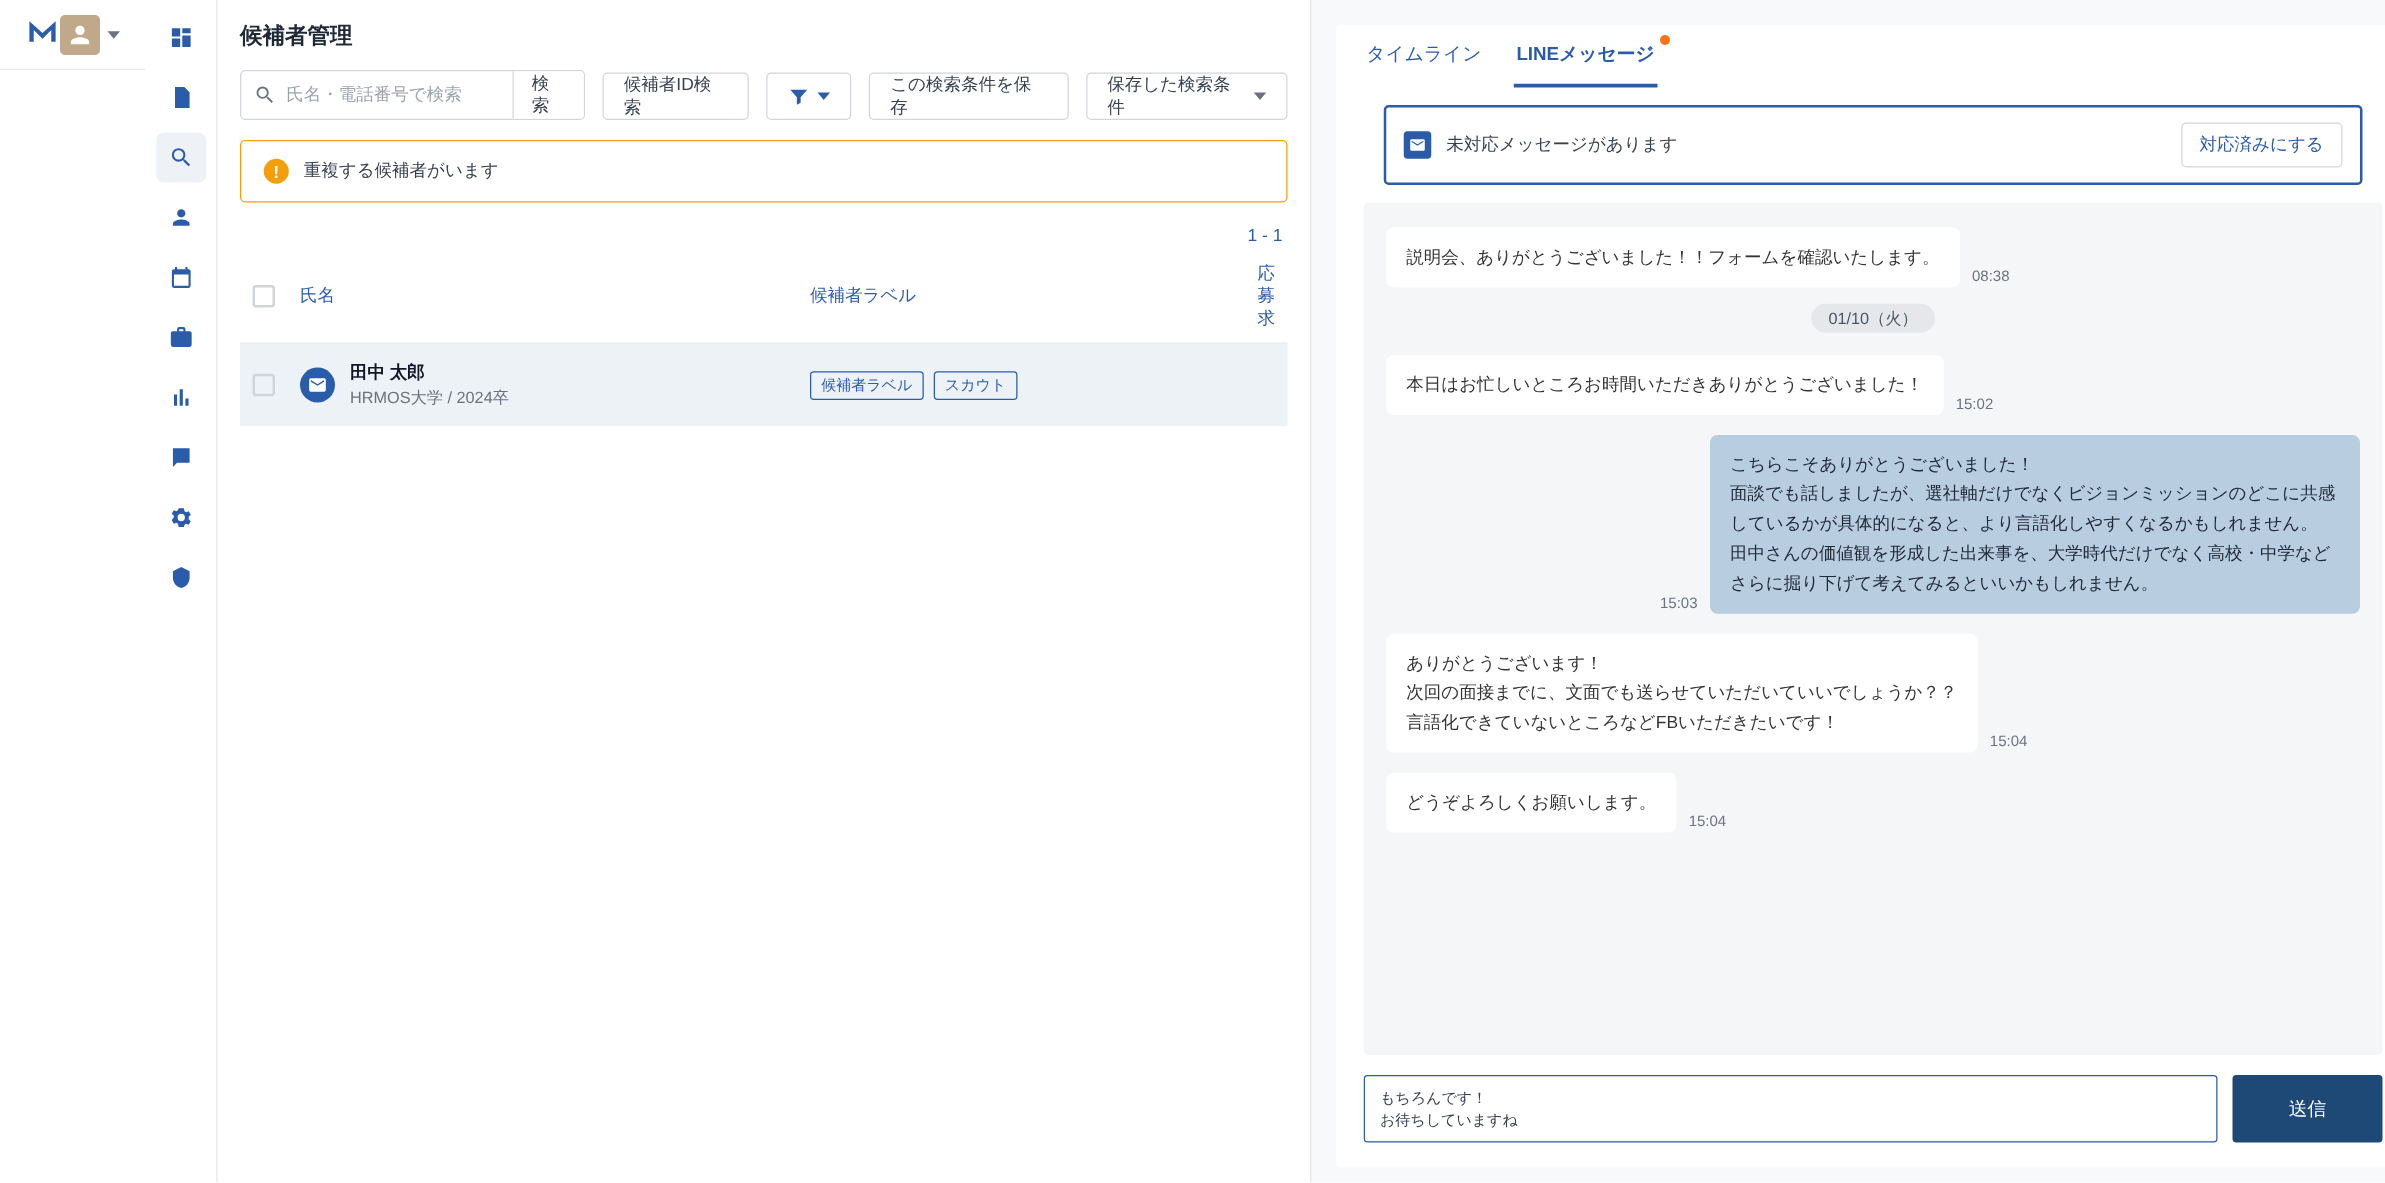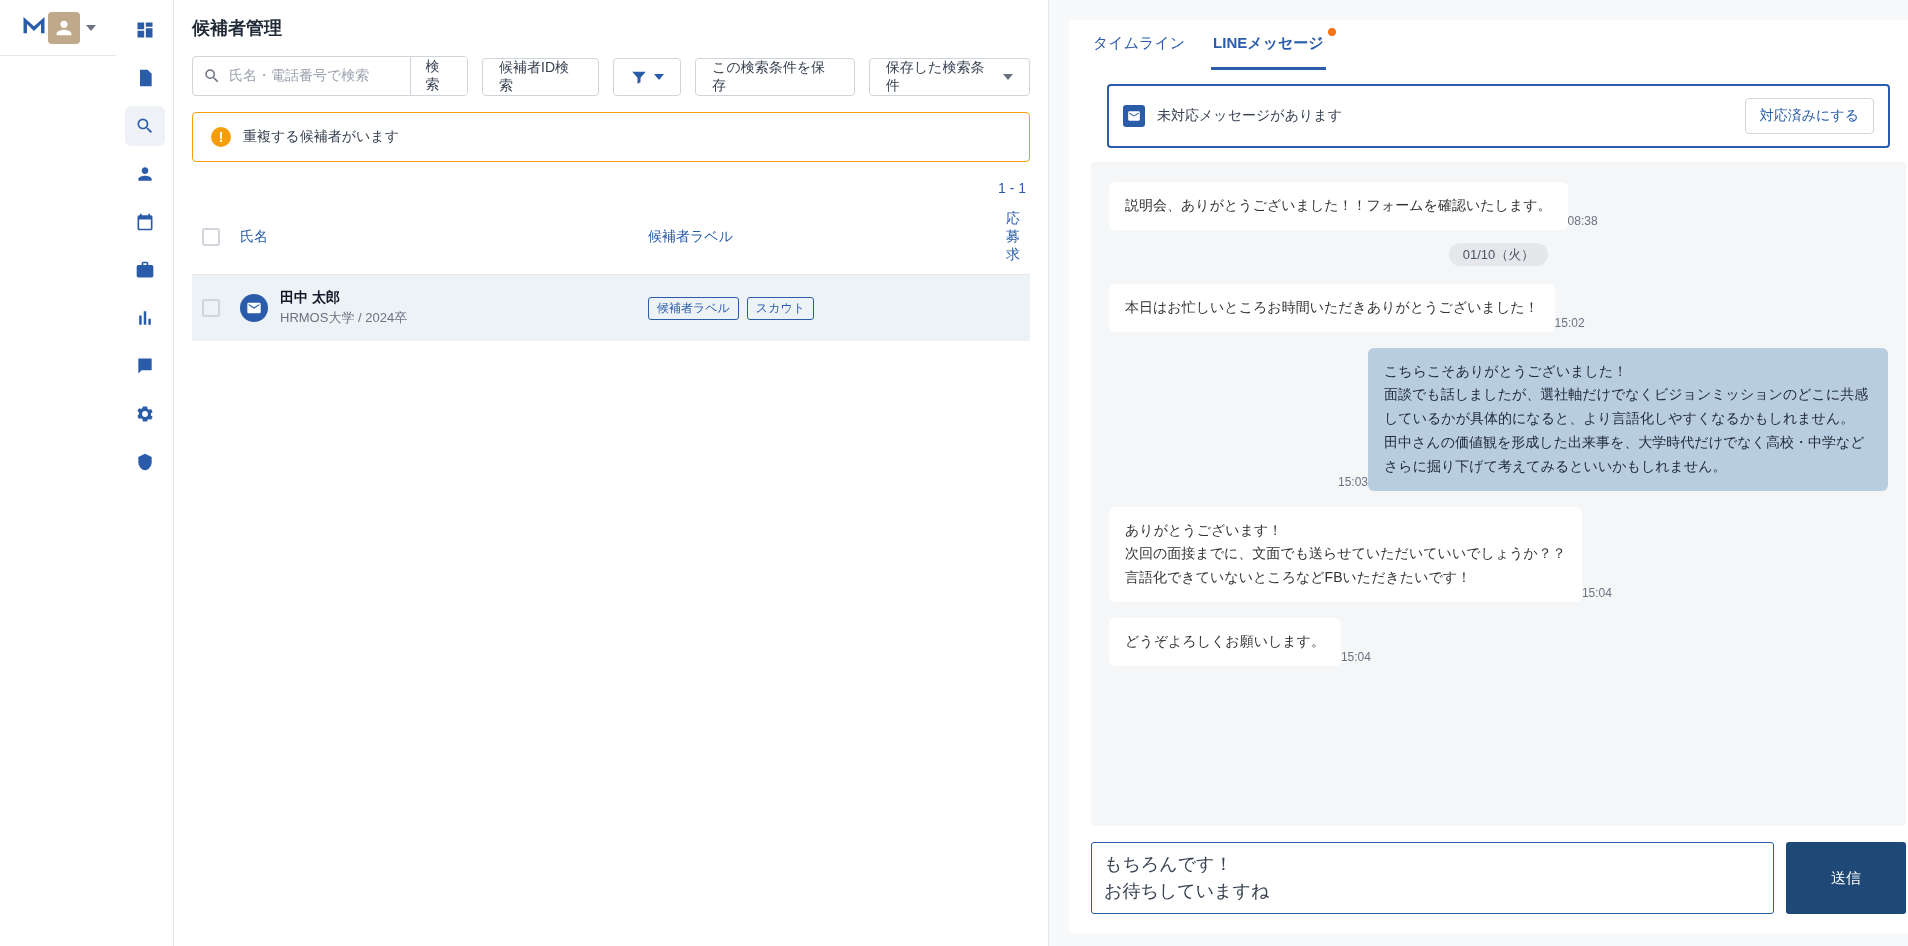--- a/index.html
+++ b/index.html
@@ -51,32 +51,32 @@
 .tabs { display: flex; gap: 24px; padding: 0 22px; }
 .tab { padding: 14px 2px; color: #2a5caa; font-size: 15px; cursor: pointer; position: relative; }
 .tab.active { font-weight: 700; border-bottom: 3px solid #2a5caa; }
 .dot { position: absolute; top: 8px; right: -10px; width: 8px; height: 8px; background: #f97316; border-radius: 50%; }
 .alert-box { margin: 14px 38px; border: 2px solid #2a5caa; border-radius: 4px; padding: 12px 14px; display: flex; align-items: center; justify-content: space-between; }
 .alert-left { display: flex; align-items: center; gap: 12px; color: #374151; }
 .alert-left .mail-icon { width: 22px; height: 22px; background: #2a5caa; border-radius: 3px; display: flex; align-items: center; justify-content: center; }
 .alert-left .mail-icon svg { width: 14px; height: 14px; fill: #fff; }
 .alert-btn { border: 1px solid #d1d5db; border-radius: 4px; padding: 8px 14px; color: #2a5caa; background: #fff; cursor: pointer; }
 .chat-area { flex: 1; overflow-y: auto; background: #f5f6f8; margin: 0 22px; border-radius: 4px; padding: 20px 18px; }
-.msg-row { display: flex; margin-bottom: 16px; align-items: flex-end; }
+.msg-row { display: flex; margin-bottom: 16px; align-items: flex-end; gap: 10px; }
 .msg-row.left { justify-content: flex-start; }
 .msg-row.right { justify-content: flex-end; }
 .msg-row.right .msg-time { order: -1; }
 .bubble { max-width: 520px; padding: 12px 16px; border-radius: 6px; line-height: 1.7; font-size: 14px; white-space: pre-wrap; }
 .bubble.incoming { background: #fff; color: #333; }
 .bubble.outgoing { background: #b8cde0; color: #1f2937; }
 .msg-time { color: #6b7280; font-size: 12px; margin-bottom: 2px; }
 .date-divider { text-align: center; margin: 8px 0 20px 0; }
 .date-divider span { background: #e5e7eb; color: #4b5563; font-size: 13px; padding: 4px 14px; border-radius: 12px; }
 .compose { display: flex; gap: 12px; padding: 16px 22px 20px 22px; align-items: stretch; }
-.compose-input { flex: 1; border: 1px solid #2a5caa; border-radius: 3px; padding: 8px 12px; font-size: 18px; color: #374151; white-space: pre-wrap; min-height: 46px; line-height: 1.5; }
+.compose-input { flex: 1; border: 1px solid #2a5caa; border-radius: 3px; padding: 8px 12px; font-size: 12px; color: #374151; white-space: pre-wrap; min-height: 46px; line-height: 1.5; }
 .send-btn { width: 120px; background: #1e4976; color: #fff; border-radius: 3px; display: flex; align-items: center; justify-content: center; font-size: 15px; cursor: pointer; }
 </style>
 </head>
 <body>
 
 <div class="app">
   <div class="topbar">
     <div class="logo">
       <svg viewBox="0 0 24 24" width="28" height="28">
           <path fill="#2a5caa" d="M3 20 L3 6 L12 14 L21 6 L21 20 L18 20 L18 12 L12 18 L6 12 L6 20 Z"></path>

